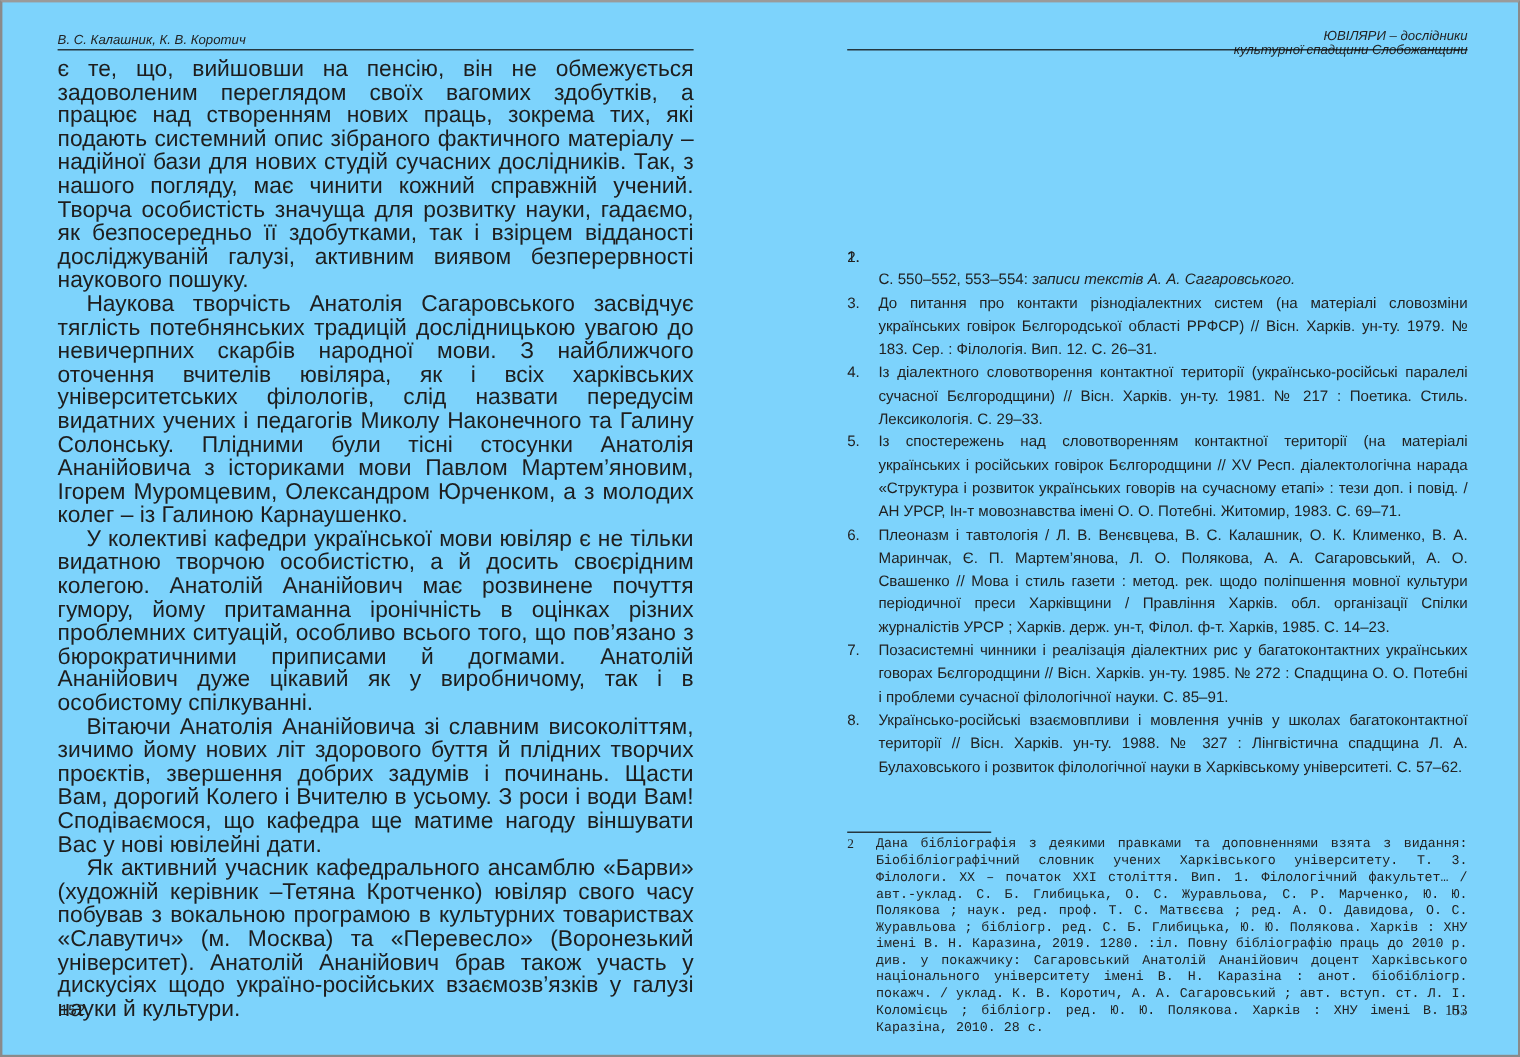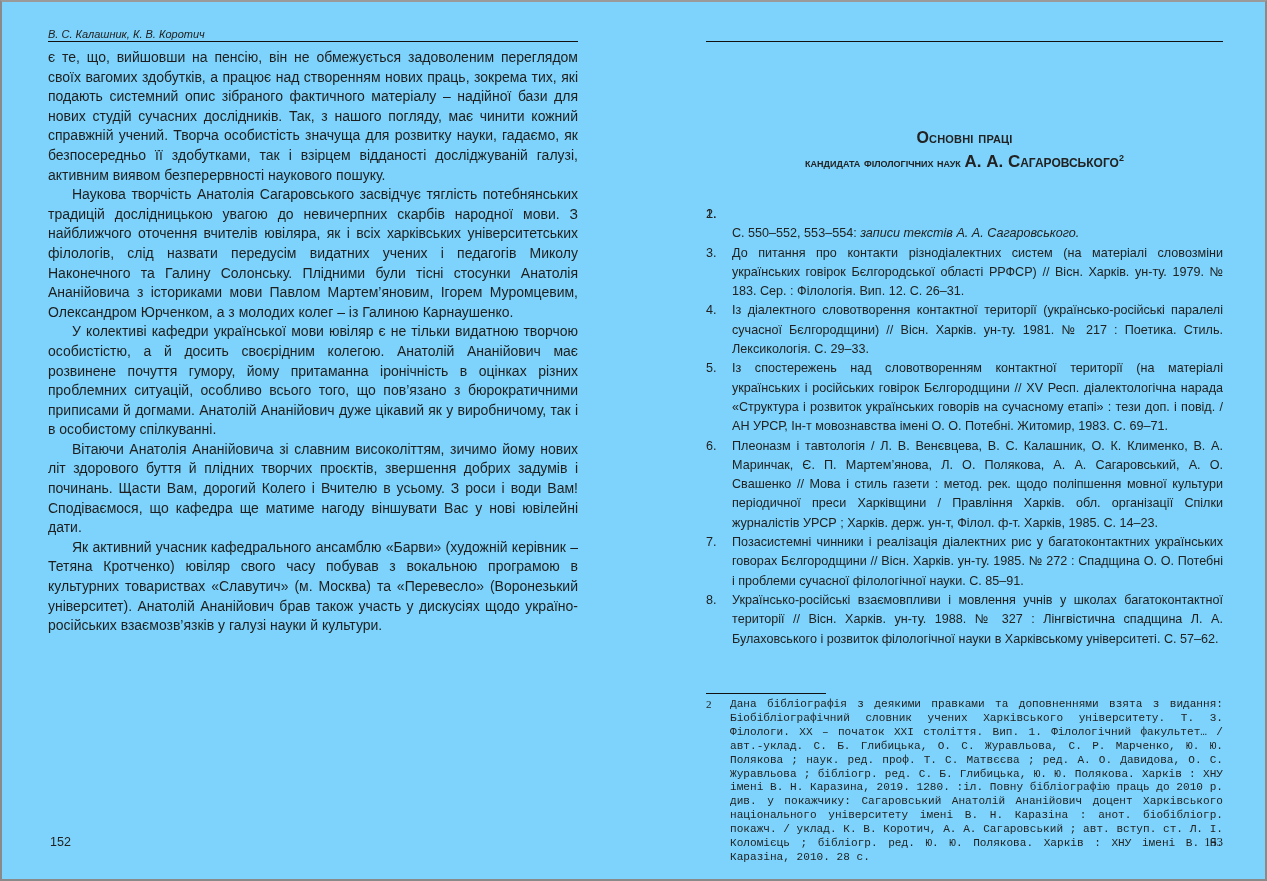--- a/index.html
+++ b/index.html
@@ -18,21 +18,21 @@
     font-size: 11px; color: #222; line-height: 12px;
   }
   .page-left .running-head { top: 26px; }
   .running-head-right { text-align: right; }
   .head-rule { position: absolute; left: 0; right: 0; height: 0; border-top: 1px solid #111; }
   .page-left .head-rule { top: 39px; }
   .page-right .head-rule { top: 39px; }
 
   .body-text {
     position: absolute; top: 46px; left: 0; width: 530px;
-    font-family: "Liberation Sans", sans-serif; font-size: 14px;
+    font-family: "Liberation Sans", sans-serif; font-size: 19px;
     line-height: 19.6px; color: #1e1e1e; text-align: justify;
   }
   .body-text p { margin: 0; text-indent: 24px; hyphens: auto; }
   .body-text p.first { text-indent: 0; }
 
   .section-title {
     position: absolute; top: 126px; left: 0; width: 517px; text-align: center;
     font-family: "Liberation Sans", sans-serif; font-weight: bold; color: #222;
     line-height: 20px;
   }
@@ -81,30 +81,25 @@
       <p>У колективі кафедри української мови ювіляр є не тільки видатною творчою особистістю, а й досить своєрідним колегою. Анатолій Ананійович має розвинене почуття гумору, йому притаманна іронічність в оцінках різних проблемних ситуацій, особливо всього того, що пов’язано з бюрократичними приписами й догмами. Анатолій Ананійович дуже цікавий як у виробничому, так і в особистому спілкуванні.</p>
       <p>Вітаючи Анатолія Ананійовича зі славним високоліттям, зичимо йому нових літ здорового буття й плідних творчих проєктів, звершення добрих задумів і починань. Щасти Вам, дорогий Колего і Вчителю в усьому. З роси і води Вам! Сподіваємося, що кафедра ще матиме нагоду віншувати Вас у нові ювілейні дати.</p>
       <p>Як активний учасник кафедрального ансамблю «Барви» (художній керівник –Тетяна Кротченко) ювіляр свого часу побував з вокальною програмою в культурних товариствах «Славутич» (м. Москва) та «Перевесло» (Воронезький університет). Анатолій Ананійович брав також участь у дискусіях щодо україно-російських взаємозв’язків у галузі науки й культури.</p>
     </div>
 
     <div class="page-number">152</div>
   </div>
 
   <div class="page page-right">
     <div class="running-head running-head-right">
+      <div>ЮВІЛЯРИ – дослідники</div>
+      <div>культурної спадщини Слобожанщини</div>
     </div>
     <div class="head-rule"></div>
 
-    <div class="section-title">
-      <div class="title-line1">Основні праці</div>
-      <div class="title-line2">
-        <span>кандидата філологічних наук</span>
-        <span class="big">А. А. Сагаровського</span><sup>2</sup>
-      </div>
-    </div>
 
     <ol class="works-list">
       <li><span class="num">1.</span></li>
       <li><span class="num">2.</span><br><span>С. 550–552, 553–554: </span><span class="ital">записи текстів А. А. Сагаровського.</span></li>
       <li><span class="num">3.</span><span>До питання про контакти різнодіалектних систем (на матеріалі словозміни українських говірок Бєлгородської області РРФСР) // Вісн. Харків. ун-ту. 1979. № 183. Сер. : Філологія. Вип. 12. С. 26–31.</span></li>
       <li><span class="num">4.</span><span>Із діалектного словотворення контактної території (українсько-російські паралелі сучасної Бєлгородщини) // Вісн. Харків. ун-ту. 1981. № 217 : Поетика. Стиль. Лексикологія. С. 29–33.</span></li>
       <li><span class="num">5.</span><span>Із спостережень над словотворенням контактної території (на матеріалі українських і російських говірок Бєлгородщини // XV Респ. діалектологічна нарада «Структура і розвиток українських говорів на сучасному етапі» : тези доп. і повід. / АН УРСР, Ін-т мовознавства імені О. О. Потебні. Житомир, 1983. С. 69–71.</span></li>
       <li><span class="num">6.</span><span>Плеоназм і тавтологія / Л. В. Венєвцева, В. С. Калашник, О. К. Клименко, В. А. Маринчак, Є. П. Мартем’янова, Л. О. Полякова, А. А. Сагаровський, А. О. Свашенко // Мова і стиль газети : метод. рек. щодо поліпшення мовної культури періодичної преси Харківщини / Правління Харків. обл. організації Спілки журналістів УРСР ; Харків. держ. ун-т, Філол. ф-т. Харків, 1985. С. 14–23.</span></li>
       <li><span class="num">7.</span><span>Позасистемні чинники і реалізація діалектних рис у багатоконтактних українських говорах Бєлгородщини // Вісн. Харків. ун-ту. 1985. № 272 : Спадщина О. О. Потебні і проблеми сучасної філологічної науки. С. 85–91.</span></li>
       <li><span class="num">8.</span><span>Українсько-російські взаємовпливи і мовлення учнів у школах багатоконтактної території // Вісн. Харків. ун-ту. 1988. № 327 : Лінгвістична спадщина Л. А. Булаховського і розвиток філологічної науки в Харківському університеті. С. 57–62.</span></li>

